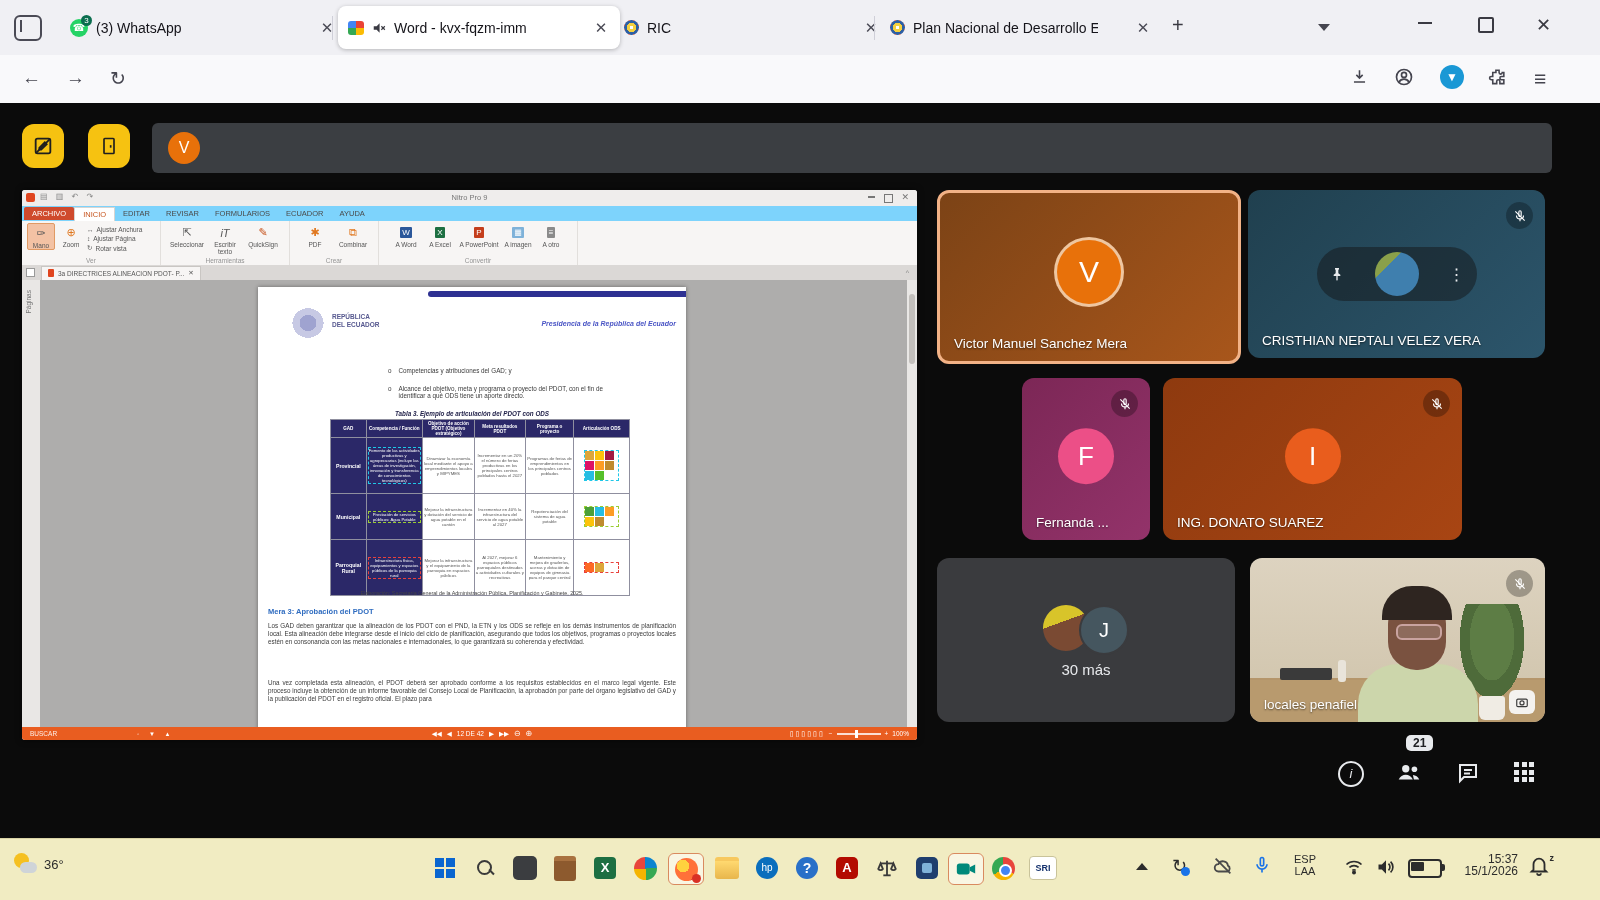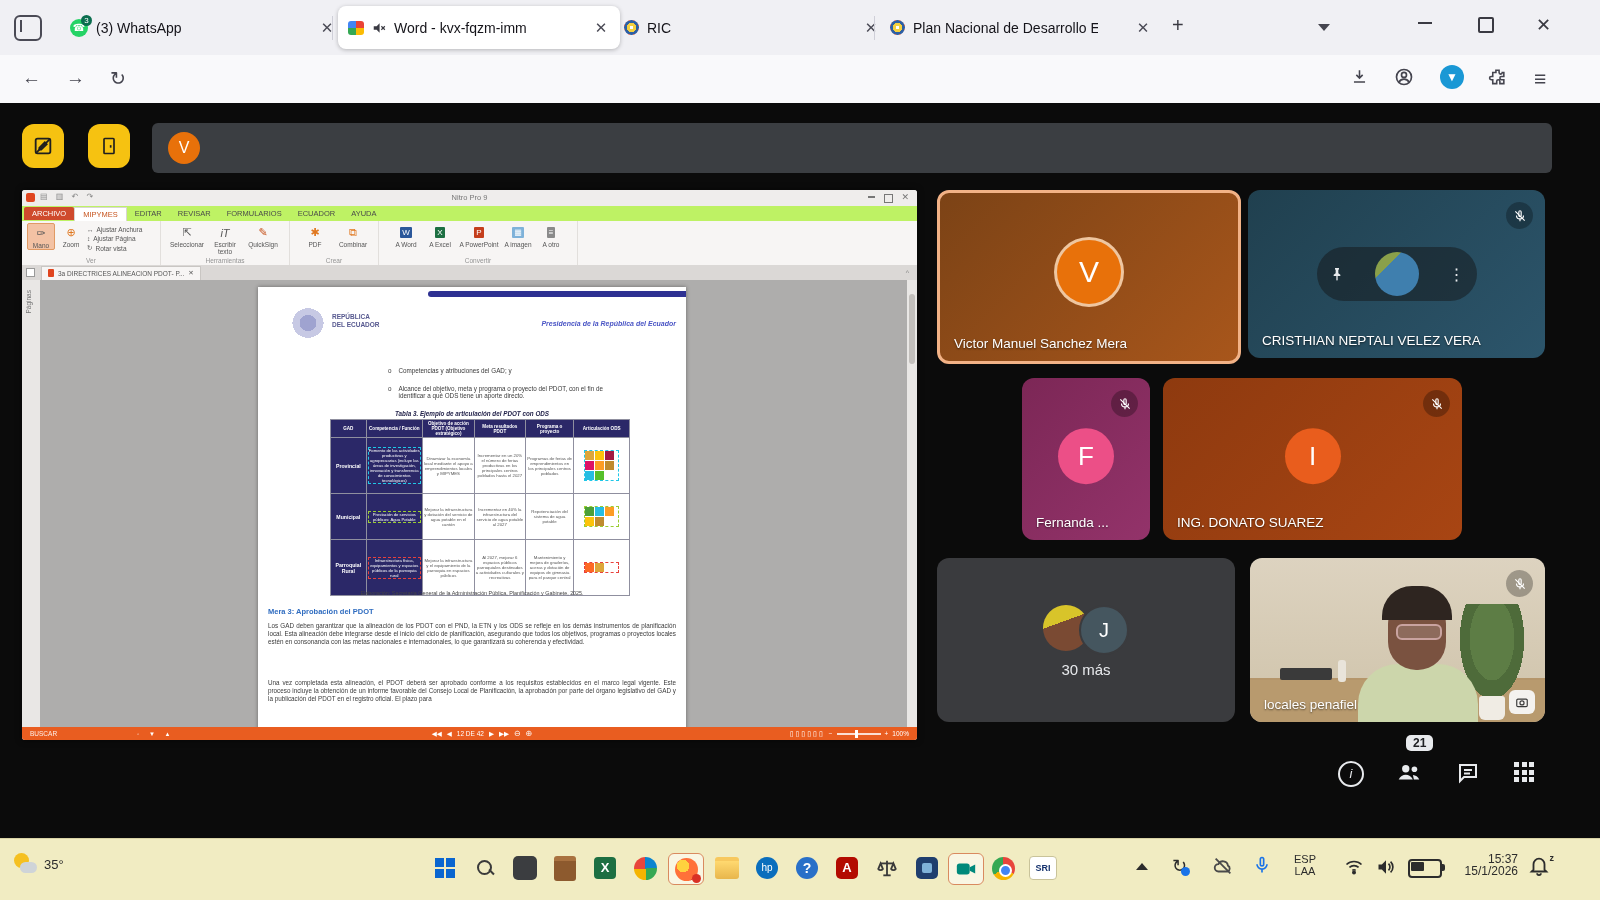--- a/index.html
+++ b/index.html
@@ -24,21 +24,21 @@
   .tile{position:absolute;border-radius:12px;overflow:hidden;}
   .tile .nm{position:absolute;left:14px;bottom:10px;color:#fff;font-size:13.5px;text-shadow:0 1px 2px rgba(0,0,0,.6);white-space:nowrap;}
   .mute{position:absolute;top:12px;right:12px;width:27px;height:27px;border-radius:50%;background:rgba(0,0,0,.28);display:flex;align-items:center;justify-content:center;}
   .avatarc{border-radius:50%;display:flex;align-items:center;justify-content:center;color:#fff;}
   .ctrl{position:absolute;top:747px;height:56px;background:#333537;display:flex;align-items:center;justify-content:center;color:#e8eaed;}
   .circle{border-radius:50%;}
   .tri-up{width:0;height:0;border-left:6px solid transparent;border-right:6px solid transparent;border-bottom:7px solid #e8eaed;}
   
   .nitro{position:absolute;left:22px;top:87px;width:895px;height:550px;background:#f4f2f1;border-radius:3px;box-shadow:0 0 6px rgba(0,0,0,.6);font-family:"Liberation Sans",sans-serif;}
   .ntitle{position:absolute;left:0;top:0;width:100%;height:16px;background:#efedec;border-radius:3px 3px 0 0;}
-  .nmenu{position:absolute;left:0;top:16px;width:100%;height:15px;background:#bef264;display:flex;align-items:center;font-size:7.5px;color:#4a4a4a;}
+  .nmenu{position:absolute;left:0;top:16px;width:100%;height:15px;background:#7dd3fc;display:flex;align-items:center;font-size:7.5px;color:#4a4a4a;}
   .nmenu .mi{padding:2px 8px;}
   .ribbon{position:absolute;left:0;top:31px;width:100%;height:44px;background:#f7f5f4;border-bottom:1px solid #d8d5d2;display:flex;font-size:6.5px;color:#555;}
   .rgroup{border-right:1px solid #e2dfdc;position:relative;padding:2px 5px 9px 5px;display:flex;gap:4px;align-items:flex-start;}
   .glabel{position:absolute;left:0;bottom:1px;width:100%;text-align:center;color:#949494;font-size:6.5px;}
   .rbtn{display:flex;flex-direction:column;align-items:center;width:34px;text-align:center;gap:1px;padding-top:2px;}
   .rico{width:15px;height:15px;display:flex;align-items:center;justify-content:center;font-size:11px;}
   .stack{display:flex;flex-direction:column;gap:2px;padding-top:3px;}
   .stack div{display:flex;gap:3px;align-items:center;white-space:nowrap;}
   .doctabs{position:absolute;left:0;top:75px;width:100%;height:15px;background:#dbd8d6;display:flex;align-items:center;}
   .ncontent{position:absolute;left:18px;top:90px;width:867px;height:447px;background:#aeadac;overflow:hidden;}
@@ -215,21 +215,21 @@
         <span class="abs" style="left:4px;top:3px;width:9px;height:9px;background:#e0451f;border-radius:2px;"></span>
         <span class="abs" style="left:18px;top:2px;font-size:8px;color:#8a8a8a;letter-spacing:3px;">▤ ▥ ↶ ↷</span>
         <span class="abs" style="left:0;top:3px;width:100%;text-align:center;font-size:7.5px;color:#777;">Nitro Pro 9</span>
         <span class="abs" style="right:42px;top:6px;width:7px;height:2px;background:#777;"></span>
         <span class="abs" style="right:24px;top:4px;width:7px;height:7px;border:1px solid #777;"></span>
         <span class="abs" style="right:8px;top:2px;font-size:9px;color:#777;">✕</span>
       </div>
 
       <div class="nmenu">
         <span class="mi" style="background:#cf4a2d;color:#fff;border-radius:2px 2px 0 0;margin-left:2px;">ARCHIVO</span>
-        <span class="mi" style="background:#fff;border:1px solid #d8d5d2;border-bottom:none;color:#c7551f;">MIPYMES</span>
+        <span class="mi" style="background:#fff;border:1px solid #d8d5d2;border-bottom:none;color:#c7551f;">INICIO</span>
         <span class="mi">EDITAR</span>
         <span class="mi">REVISAR</span>
         <span class="mi">FORMULARIOS</span>
         <span class="mi">ECUADOR</span>
         <span class="mi">AYUDA</span>
       </div>
 
       <div class="ribbon">
         <div class="rgroup" style="width:128px;">
           <div class="rbtn" style="background:#f3c2a4;border:1px solid #e09a64;border-radius:2px;width:26px;">
@@ -638,21 +638,21 @@
         <i style="background:#e8eaed;"></i>
     </div>
   </div>
 
   <div class="taskbar">
     <div class="abs" style="left:14px;top:14px;display:flex;align-items:center;gap:6px;">
       <span style="position:relative;width:24px;height:24px;">
         <span style="position:absolute;left:0;top:0;width:15px;height:15px;border-radius:50%;background:#f5c021;"></span>
         <span style="position:absolute;left:6px;top:9px;width:17px;height:11px;border-radius:7px;background:#cfd4d8;"></span>
       </span>
-      <span class="trytxt" style="font-size:13px;">35°</span>
+      <span class="trytxt" style="font-size:13px;">36°</span>
     </div>
 
     <div class="tico" style="left:430px;">
         <span style="display:grid;grid-template-columns:9px 9px;grid-template-rows:9px 9px;gap:2px;">
           <i style="background:#0a66d0;"></i>
           <i style="background:#0a66d0;"></i>
           <i style="background:#0a66d0;"></i>
           <i style="background:#0a66d0;"></i>
         </span>
       </div>

